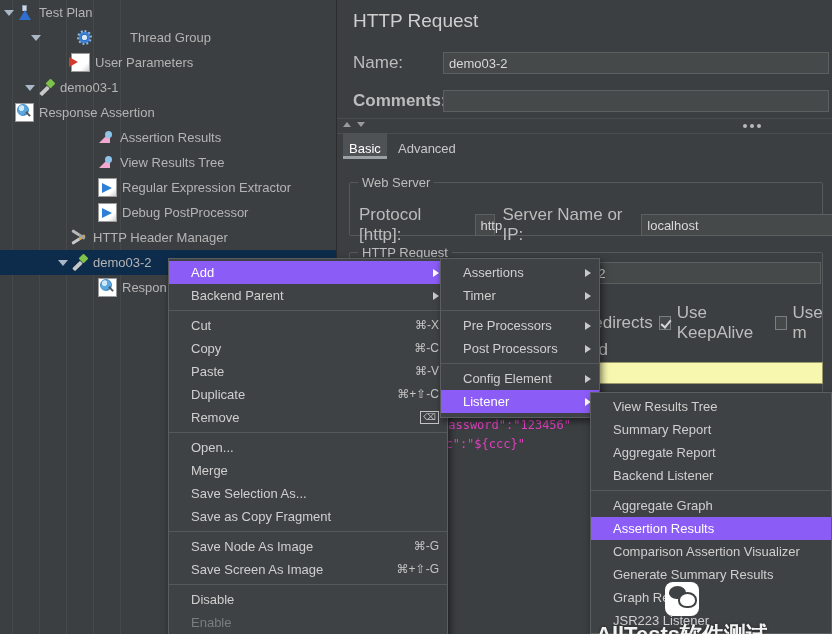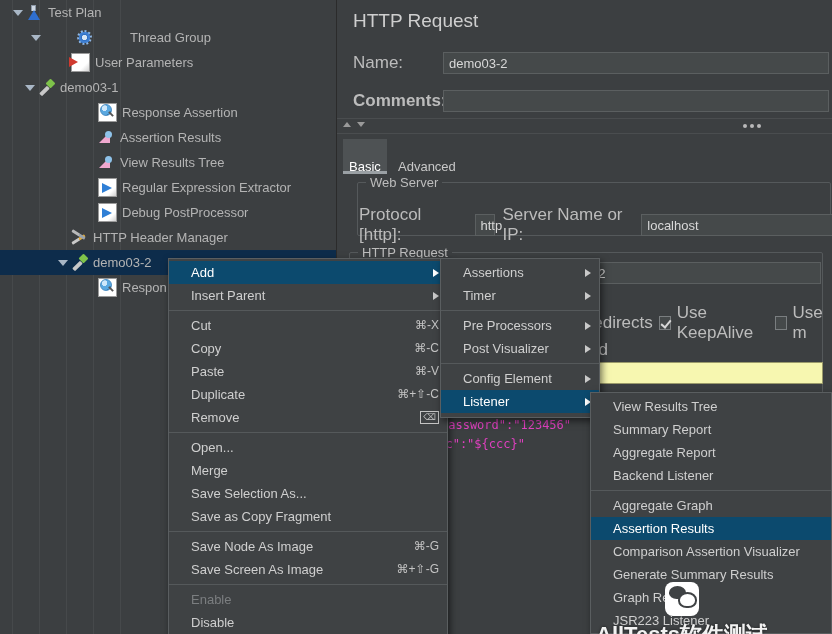--- a/index.html
+++ b/index.html
@@ -140,21 +140,21 @@
   }
   .splitbar .arrs{position:absolute;left:6px;top:3px;display:flex;gap:6px;}
   .arrtri{width:0;height:0;border-left:4px solid transparent;border-right:4px solid transparent;}
   .arrtri.up{border-bottom:5px solid #9a9a9a;}
   .arrtri.dn{border-top:5px solid #9a9a9a;}
   .splitbar .dots{position:absolute;left:406px;top:5px;display:flex;gap:3px;}
   .splitbar .dots i{width:4px;height:4px;border-radius:50%;background:#b9b9b9;display:block;}
 
   .tabstrip{position:absolute;left:0;top:133px;width:496px;height:26px;}
   .tab{
-    position:absolute;top:6px;height:26px;line-height:24px;padding:16px 6px;
+    position:absolute;top:0;height:26px;line-height:24px;padding:4px 6px;
     font-size:13px;color:#c8c8c8;box-sizing:border-box;
   }
   .tab.active{background:#4e5254;border-bottom:3px solid #9aa0a4;color:#ffffff;}
 
   .group{position:absolute;border:1px solid #55595b;border-radius:2px;}
   .group-title{
     position:absolute;top:-8px;left:8px;background:#3c3f41;
     padding:0 4px;font-size:13px;color:#bdbdbd;
   }
 
@@ -180,21 +180,21 @@
   .menu{
     position:absolute;background:#3f4244;border:1px solid #5a5e60;
     box-shadow:2px 3px 7px rgba(0,0,0,.55);
     padding:2px 0;box-sizing:border-box;z-index:40;
   }
   .mi{
     position:relative;height:23px;line-height:23px;
     padding:0 8px 0 22px;font-size:13px;color:#cfcfcf;
     white-space:nowrap;display:flex;align-items:center;
   }
-  .mi.hl{background:#0c4a6e;color:#ffffff;}
+  .mi.hl{background:#8b5cf6;color:#ffffff;}
   .mi.dis{color:#7b7e80;}
   .mi .sc{margin-left:auto;padding-left:26px;color:#c4c4c4;font-size:12px;}
   .mi .caret{
     margin-left:auto;width:0;height:0;
     border-top:4px solid transparent;border-bottom:4px solid transparent;
     border-left:6px solid #c9c9c9;
   }
   .mi.hl .caret{border-left-color:#ffffff;}
   .msep{height:1px;background:#55595b;margin:3px 0;}
   .delglyph{
@@ -233,41 +233,41 @@
 
   <div class="tree-panel">
     <div class="tree-guides">
       <div class="guide" style="left:12px"></div>
       <div class="guide" style="left:39px"></div>
       <div class="guide" style="left:66px"></div>
       <div class="guide" style="left:93px"></div>
       <div class="guide" style="left:120px"></div>
     </div>
     <div id="tree-rows">
-        <div class="tree-row" style="padding-left: 11px;">
+        <div class="tree-row" style="padding-left: 2px;">
           <span class="twisty open"></span>
           <span class="ticon ic-testplan"></span>
           <span class="tlabel">Test Plan</span>
         </div>
         <div class="tree-row" style="padding-left: 29px; gap: 32px;">
           <span class="twisty open"></span>
           <span class="ticon ic-thread"></span>
           <span class="tlabel">Thread Group</span>
         </div>
         <div class="tree-row" style="padding-left: 56px;">
           <span class="twisty"></span>
           <span class="ticon ic-userparam"></span>
           <span class="tlabel">User Parameters</span>
         </div>
         <div class="tree-row" style="padding-left: 23px;">
           <span class="twisty open"></span>
           <span class="ticon ic-http"></span>
           <span class="tlabel">demo03-1</span>
         </div>
-        <div class="tree-row" style="padding-left: 83px;">
+        <div class="tree-row" style="">
           <span class="twisty"></span>
           <span class="ticon ic-assert"></span>
           <span class="tlabel">Response Assertion</span>
         </div>
         <div class="tree-row" style="padding-left: 83px;">
           <span class="twisty"></span>
           <span class="ticon ic-results"></span>
           <span class="tlabel">Assertion Results</span>
         </div>
         <div class="tree-row" style="padding-left: 83px;">
@@ -327,21 +327,21 @@
           <i></i>
           <i></i>
         </div>
     </div>
 
     <div class="tabstrip">
       <div class="tab active" style="left:6px;">Basic</div>
       <div class="tab" style="left:55px;">Advanced</div>
     </div>
 
-    <div class="group" style="left:20px;top:182px;width:472px;height:52px;">
+    <div class="group" style="left:12px;top:182px;width:472px;height:52px;">
       <span class="group-title">Web Server</span>
     </div>
     <div class="field-row" style="top:205px;left:22px;">
       <span class="field-label">Protocol [http]:</span>
       <span class="field-input" style="margin-left:17px;width:20px;">http</span>
       <span class="field-label" style="margin-left:8px;">Server Name or IP:</span>
       <span class="field-input" style="margin-left:8px;width:212px;">localhost</span>
     </div>
 
     <div class="group" style="left:12px;top:252px;width:472px;height:150px;">
@@ -365,21 +365,21 @@
     <div class="codeline" style="left:104px;top:418px;">password":"123456"</div>
     <div class="codeline" style="left:94px;top:437px;">ccc":"${ccc}"</div>
   </div>
 
   <div class="menu" id="ctx-menu" style="left:168px;top:258px;width:280px;height:382px;">
       <div class="mi hl">
         <span>Add</span>
         <span class="caret"></span>
       </div>
       <div class="mi">
-        <span>Insert Parent</span>
+        <span>Backend Parent</span>
         <span class="caret"></span>
       </div>
       <div class="msep"></div>
       <div class="mi">
         <span>Cut</span>
         <span class="sc">⌘-X</span>
       </div>
       <div class="mi">
         <span>Copy</span>
         <span class="sc">⌘-C</span>
@@ -412,44 +412,44 @@
       <div class="msep"></div>
       <div class="mi">
         <span>Save Node As Image</span>
         <span class="sc">⌘-G</span>
       </div>
       <div class="mi">
         <span>Save Screen As Image</span>
         <span class="sc">⌘+⇧-G</span>
       </div>
       <div class="msep"></div>
+      <div class="mi">
+        <span>Disable</span>
+      </div>
       <div class="mi dis">
         <span>Enable</span>
       </div>
-      <div class="mi">
-        <span>Disable</span>
-      </div>
     </div>
 
   <div class="menu" id="add-menu" style="left:440px;top:258px;width:160px;height:160px;">
       <div class="mi">
         <span>Assertions</span>
         <span class="caret"></span>
       </div>
       <div class="mi">
         <span>Timer</span>
         <span class="caret"></span>
       </div>
       <div class="msep"></div>
       <div class="mi">
         <span>Pre Processors</span>
         <span class="caret"></span>
       </div>
       <div class="mi">
-        <span>Post Visualizer</span>
+        <span>Post Processors</span>
         <span class="caret"></span>
       </div>
       <div class="msep"></div>
       <div class="mi">
         <span>Config Element</span>
         <span class="caret"></span>
       </div>
       <div class="mi hl">
         <span>Listener</span>
         <span class="caret"></span>

